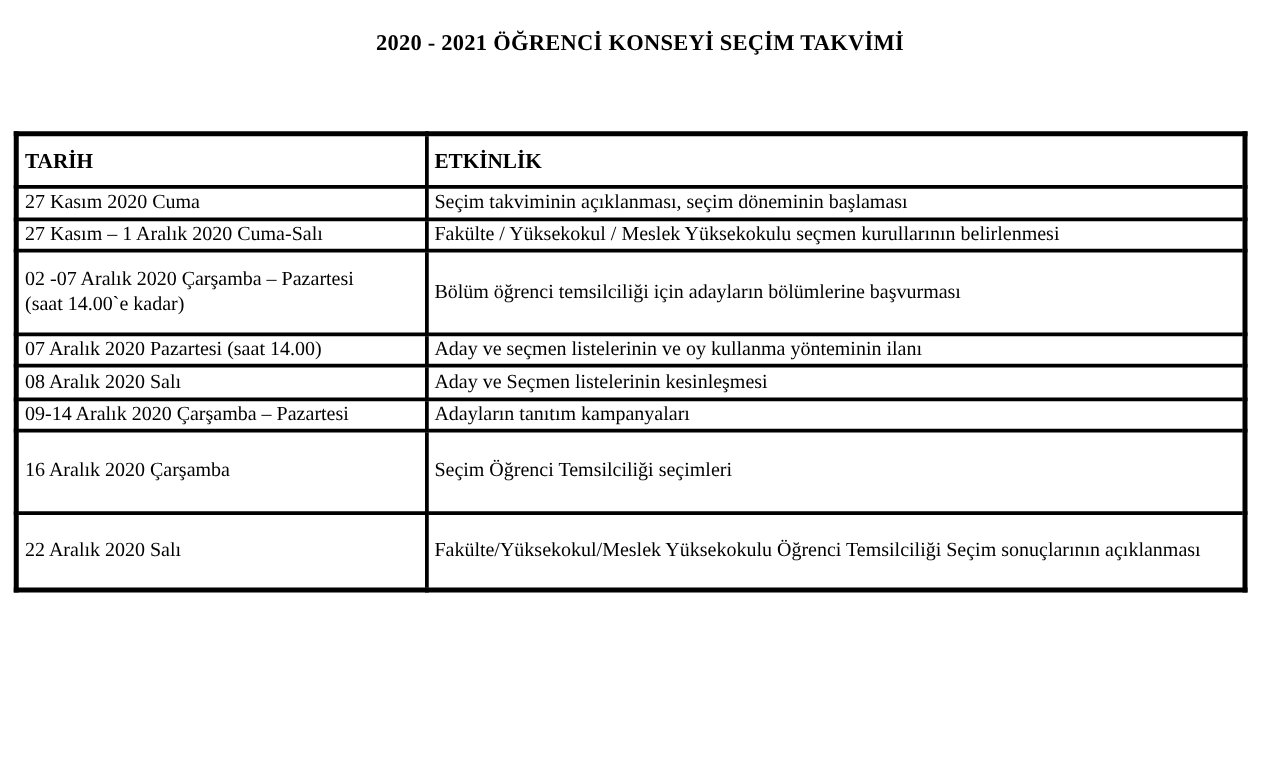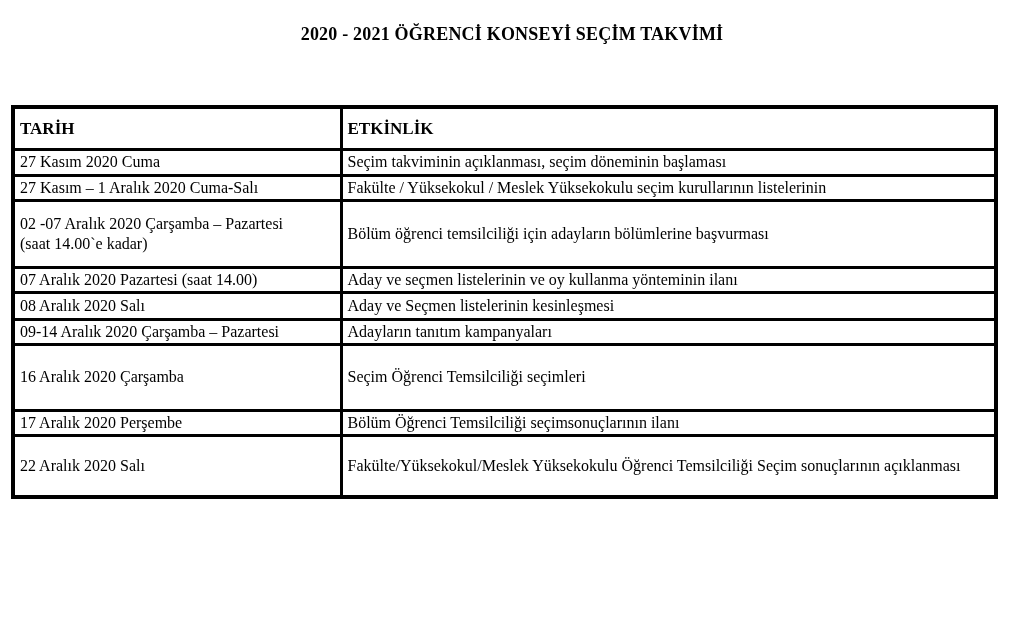--- a/index.html
+++ b/index.html
@@ -74,21 +74,21 @@
         <th class="hdr">ETKİNLİK</th>
       </tr>
     </thead>
     <tbody>
       <tr style="height:26px;">
         <td class="date-cell">27 Kasım 2020 Cuma</td>
         <td>Seçim takviminin açıklanması, seçim döneminin başlaması</td>
       </tr>
       <tr style="height:24px;">
         <td class="date-cell">27 Kasım – 1 Aralık 2020 Cuma-Salı</td>
-        <td>Fakülte / Yüksekokul / Meslek Yüksekokulu seçim kurullarının listelerinin</td>
+        <td>Fakülte / Yüksekokul / Meslek Yüksekokulu seçmen kurullarının belirlenmesi</td>
       </tr>
       <tr style="height:67px;">
         <td class="date-cell top-align">02 -07 Aralık 2020 Çarşamba – Pazartesi
 (saat 14.00`e kadar)</td>
         <td>Bölüm öğrenci temsilciliği için adayların bölümlerine başvurması</td>
       </tr>
       <tr style="height:23px;">
         <td class="date-cell">07 Aralık 2020 Pazartesi (saat 14.00)</td>
         <td>Aday ve seçmen listelerinin ve oy kullanma yönteminin ilanı</td>
       </tr>
@@ -97,24 +97,20 @@
         <td>Aday ve Seçmen listelerinin kesinleşmesi</td>
       </tr>
       <tr style="height:24px;">
         <td class="date-cell">09-14 Aralık 2020 Çarşamba – Pazartesi</td>
         <td>Adayların tanıtım kampanyaları</td>
       </tr>
       <tr style="height:66px;">
         <td class="date-cell">16 Aralık 2020 Çarşamba</td>
         <td>Seçim Öğrenci Temsilciliği seçimleri</td>
       </tr>
-      <tr style="height:25px;">
-        <td class="date-cell">17 Aralık 2020 Perşembe</td>
-        <td>Bölüm Öğrenci Temsilciliği seçimsonuçlarının ilanı</td>
-      </tr>
       <tr style="height:62px;">
         <td class="date-cell">22 Aralık 2020 Salı</td>
         <td>Fakülte/Yüksekokul/Meslek Yüksekokulu Öğrenci Temsilciliği Seçim sonuçlarının açıklanması</td>
       </tr>
     </tbody>
   </table>
 
 </div>
 
 </body></html>

